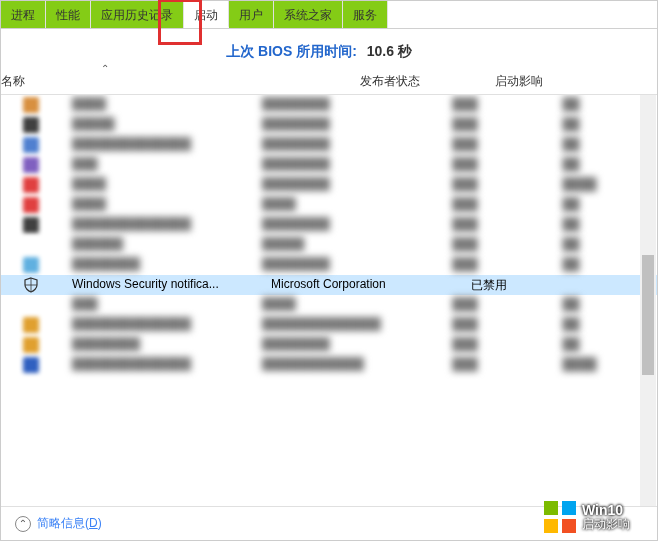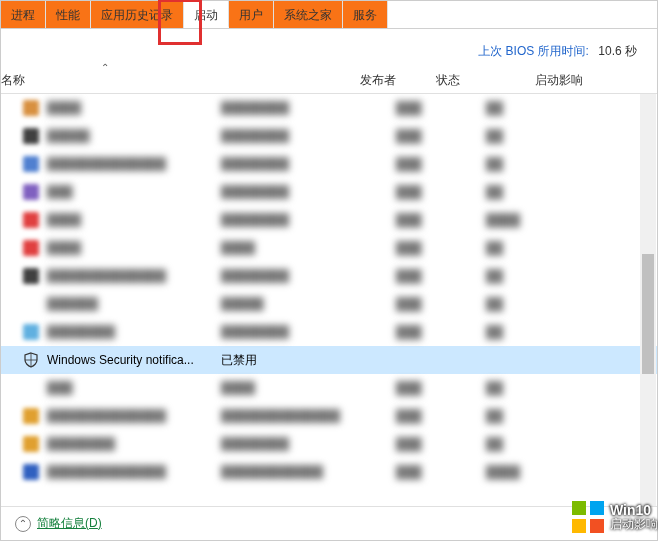--- a/index.html
+++ b/index.html
@@ -25,75 +25,77 @@
       background: #fff;
       height: 28px;
       position: relative;
     }
     .tab {
       padding: 6px 10px;
       border-right: 1px solid #e0e0e0;
       cursor: pointer;
       font-size: 12px;
       color: #333;
-      background: #f97316;
+      background: #84cc16;
     }
     .tab.active {
       background: #fff;
       border-bottom: 2px solid #fff;
     }
     .highlight-box {
       position: absolute;
       top: -2px;
       left: 157px;
       width: 44px;
       height: 46px;
       border: 3px solid #e03030;
       pointer-events: none;
       z-index: 10;
     }
     .bios-row {
-      text-align: right;
+      text-align: center;
       padding: 14px 20px 8px 0;
-      font-size: 12px;
+      font-size: 14px;
       color: #333;
+      font-weight: bold;
     }
     .bios-label { color: #2266cc; margin-right: 6px; }
     .headers {
       display: flex;
       border-bottom: 1px solid #e0e0e0;
       padding: 4px 0;
       font-size: 12px;
       color: #333;
       position: relative;
     }
     .col-name { width: 220px; }
     .col-publisher { width: 175px; text-align: right; }
-    .col-status { width: 90px; margin-left: 40px; }
+    .col-status { width: 90px; }
     .col-impact { width: 100px; margin-left: 9px; }
     .sort-caret {
       position: absolute;
       left: 100px;
       top: -6px;
       font-size: 10px;
       color: #555;
     }
     .list-area {
       flex: 1;
       overflow: hidden;
       position: relative;
     }
     .rows {
       height: 100%;
     }
     .row {
       display: flex;
-      align-items: center;
-      height: 28px;
+      align-items: flex-start;
+      height: 20px;
       padding: 2px 0;
+      gap: 25px;
     }
     .row.selected {
       background: #cce8ff;
     }
     .row-icon {
       width: 16px;
       height: 16px;
       margin-left: 22px;
       margin-right: 8px;
       display: inline-flex;
@@ -143,25 +145,25 @@
       height: 16px;
       border: 1px solid #888;
       border-radius: 50%;
       display: inline-flex;
       align-items: center;
       justify-content: center;
       margin-right: 6px;
       font-size: 10px;
       color: #555;
     }
-    .footer-link { color: #15803d; text-decoration: underline; }
+    .footer-link { color: #3b82f6; }
     .footer-link u { text-decoration: underline; }
     .watermark {
       position: absolute;
-      right: 0;
+      right: 28px;
       bottom: 8px;
       display: flex;
       align-items: center;
       gap: 6px;
       z-index: 20;
     }
     .wm-logo {
       width: 32px;
       height: 32px;
       position: relative;
@@ -274,20 +276,21 @@
           <span class="row-impact blur">██</span>
         </div>
         <div class="row selected">
           <span class="row-icon">
             <svg width="16" height="16" viewBox="0 0 16 16">
               <path d="M8 1 L14 3 V8 C14 11 11 14 8 15 C5 14 2 11 2 8 V3 Z" fill="none" stroke="#333" stroke-width="1.2"></path>
               <path d="M8 1 V15 M2 8 H14" stroke="#333" stroke-width="0.8"></path>
             </svg>
           </span>
           <span class="row-name">Windows Security notifica...</span>
+          <span class="row-publisher">Microsoft Corporation</span>
           <span class="row-status">已禁用</span>
         </div>
         <div class="row">
           <span class="row-icon blur-icon" style="background:#ffffff"></span>
           <span class="row-name blur">███</span>
           <span class="row-publisher blur">████</span>
           <span class="row-status blur">███</span>
           <span class="row-impact blur">██</span>
         </div>
         <div class="row">

